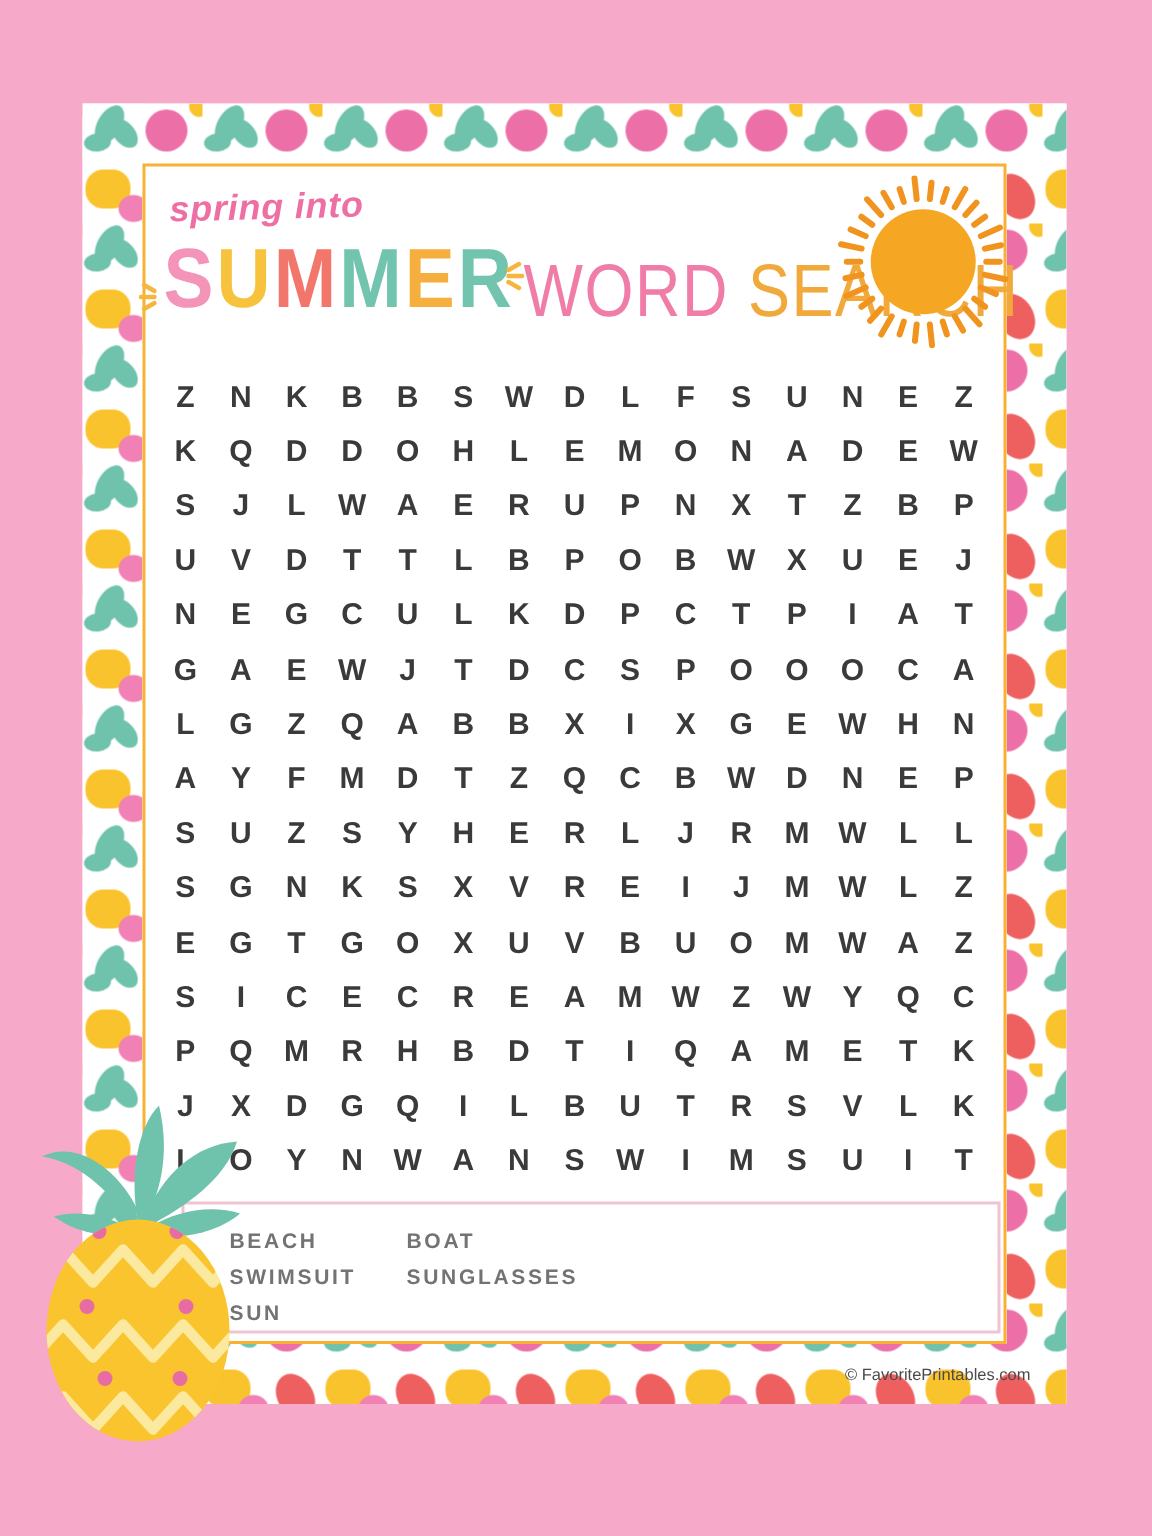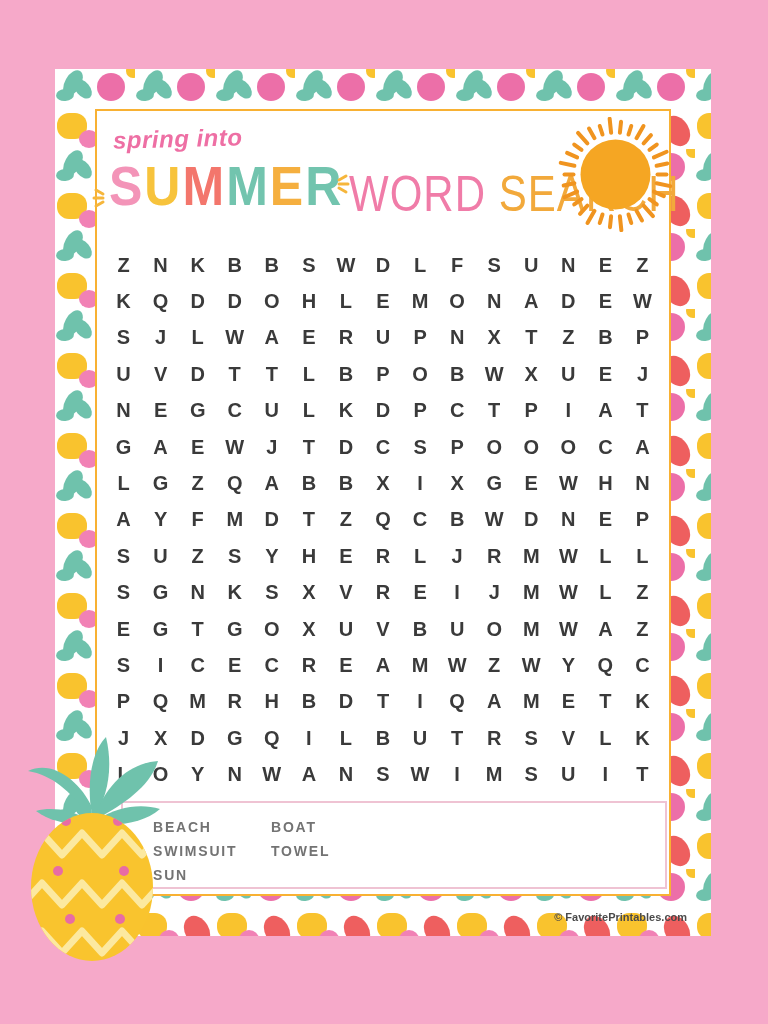--- a/index.html
+++ b/index.html
@@ -29,21 +29,21 @@
   .grid{position:absolute;left:8px;top:136px;width:556px;height:546px;display:grid;
         grid-template-columns:repeat(15,1fr);grid-template-rows:repeat(15,1fr);
         justify-items:center;align-items:center;font-size:20px;font-weight:700;color:#3A3A3A;}
 
   
   .wordbox{position:absolute;left:24px;top:690px;width:546px;height:88px;border:2px solid #EFC3D3;
         box-sizing:border-box;display:grid;grid-template-columns:118px 128px 140px auto;
         padding:12px 0 0 30px;}
   .word{font-size:14px;font-weight:700;letter-spacing:1.8px;line-height:24px;color:#737373;}
 
-  .credit{position:absolute;right:24px;bottom:13px;z-index:3;font-size:11px;font-weight:700;color:#4A4A4A;margin-top:45px;}
+  .credit{position:absolute;right:24px;bottom:13px;z-index:3;font-size:11px;font-weight:400;color:#4A4A4A;margin-top:45px;}
 
   .pineapple{position:absolute;left:8px;top:735px;width:172px;height:238px;z-index:5;}
 </style>
 </head>
 <body>
 
 <div class="stage" style="background: rgb(246, 169, 201);">
 
   <div class="paper">
 
@@ -363,21 +363,21 @@
         </div>
 
       <div class="wordbox">
           <div>
             <div class="word">BEACH</div>
             <div class="word">SWIMSUIT</div>
             <div class="word">SUN</div>
           </div>
           <div>
             <div class="word">BOAT</div>
-            <div class="word">TOWEL</div>
+            <div class="word">SUNGLASSES</div>
           </div>
         </div>
 
     </div>
 
     <div class="credit">© FavoritePrintables.com</div>
   </div>
 
   <svg class="pineapple" viewBox="0 0 172 238">
     <g fill="#6FC2AC">

